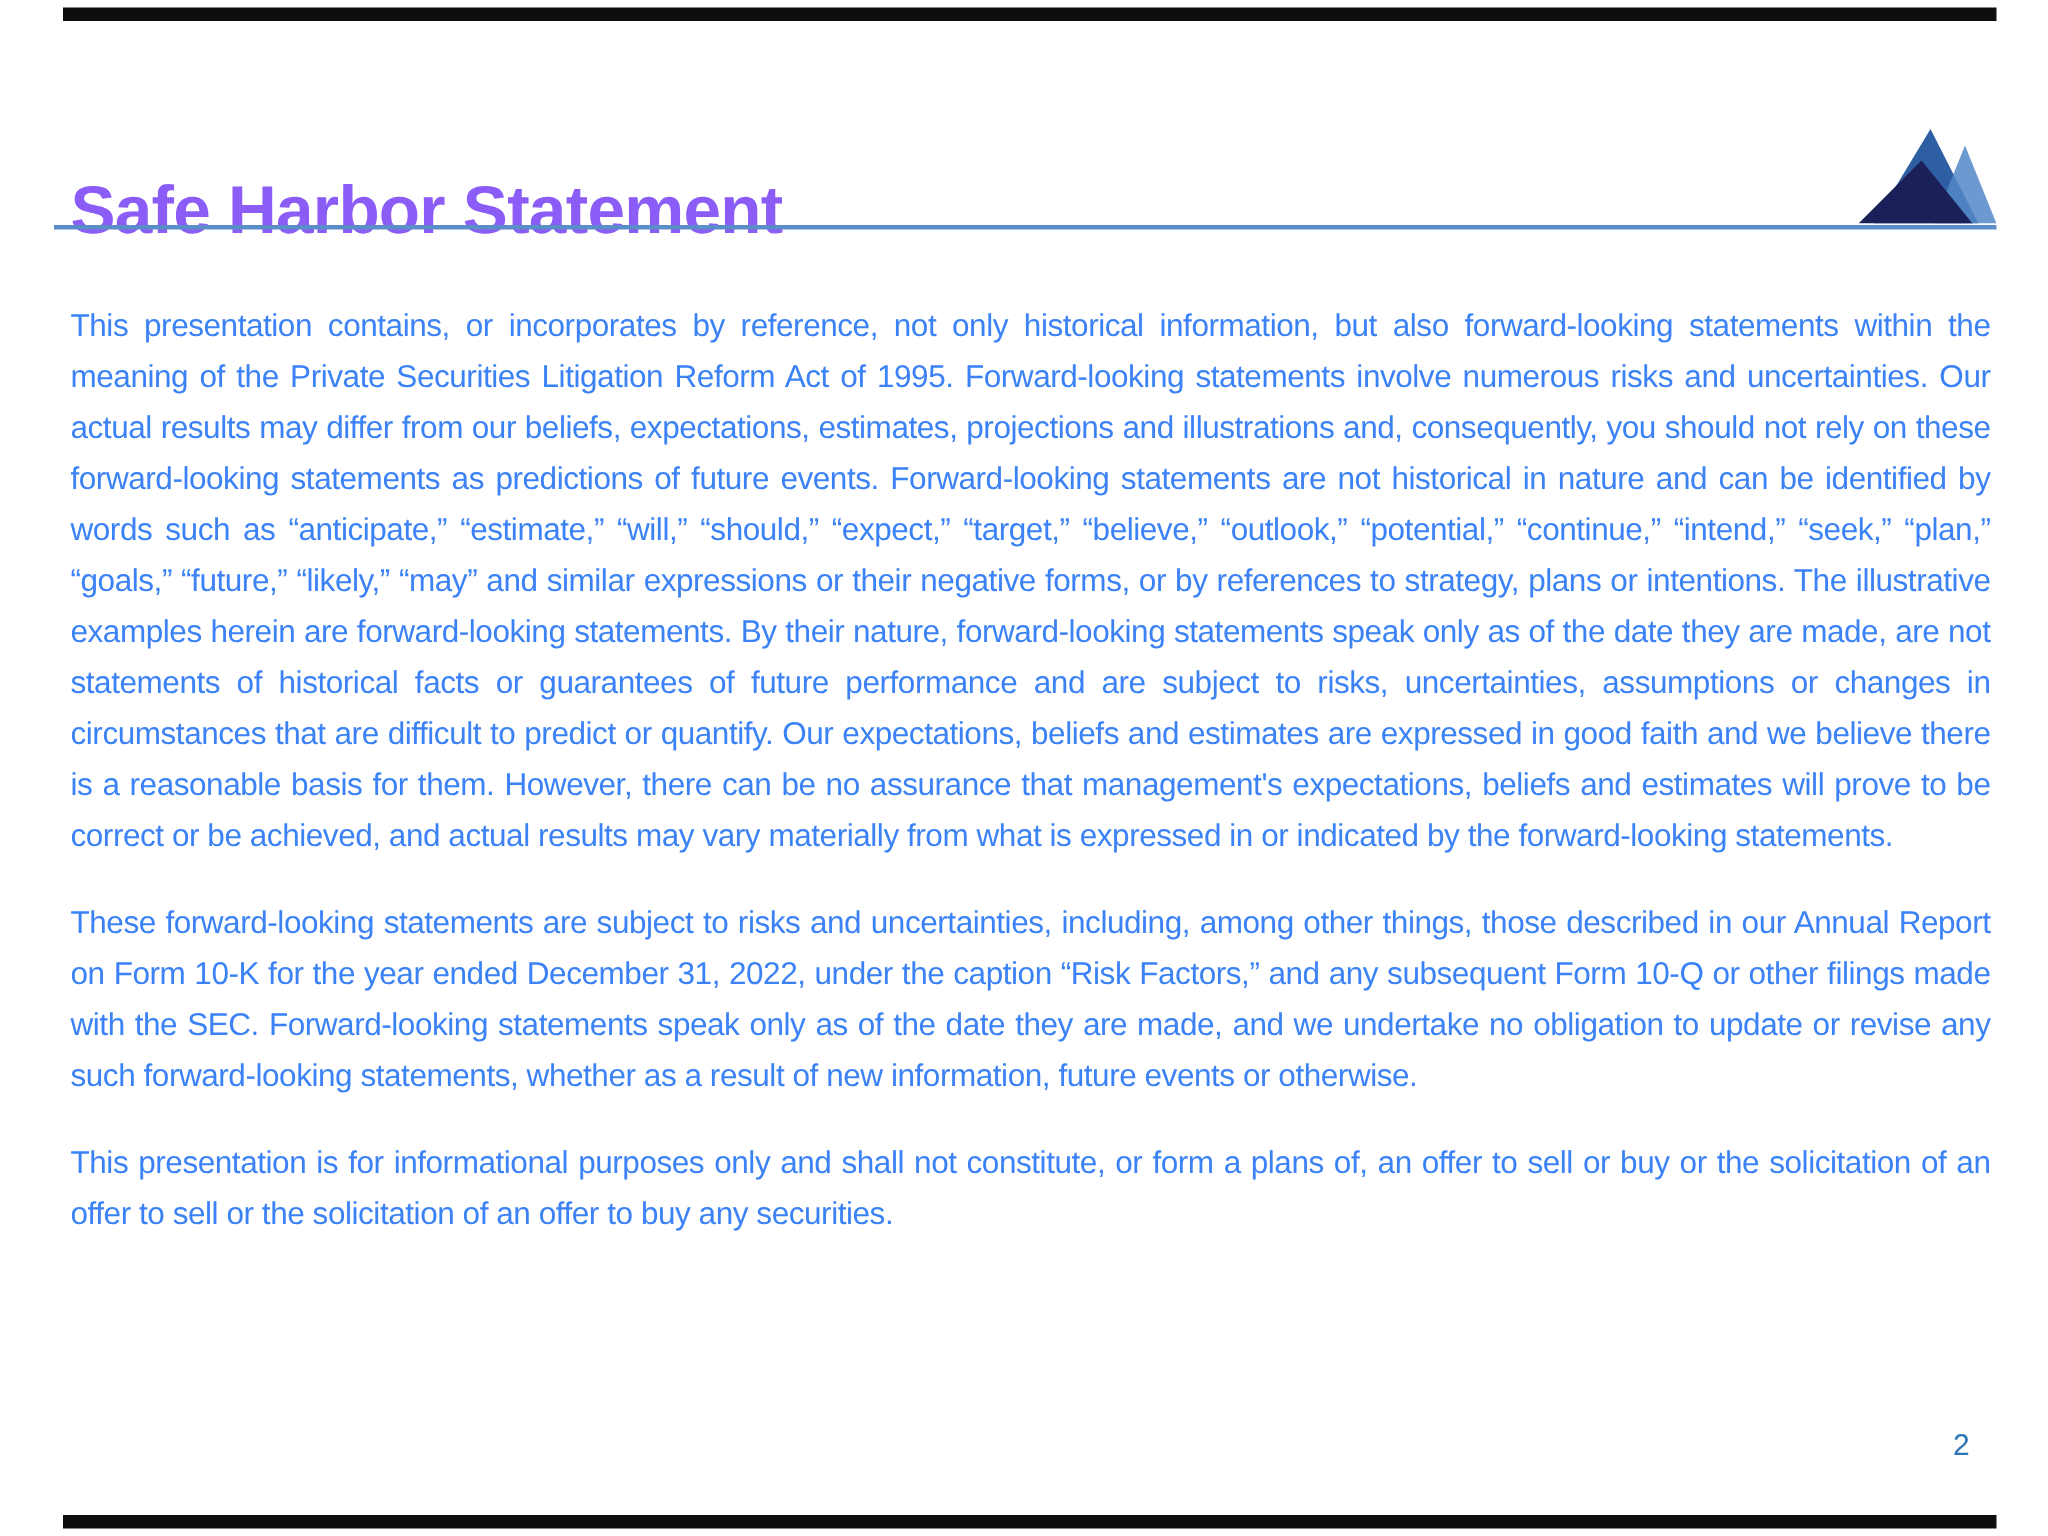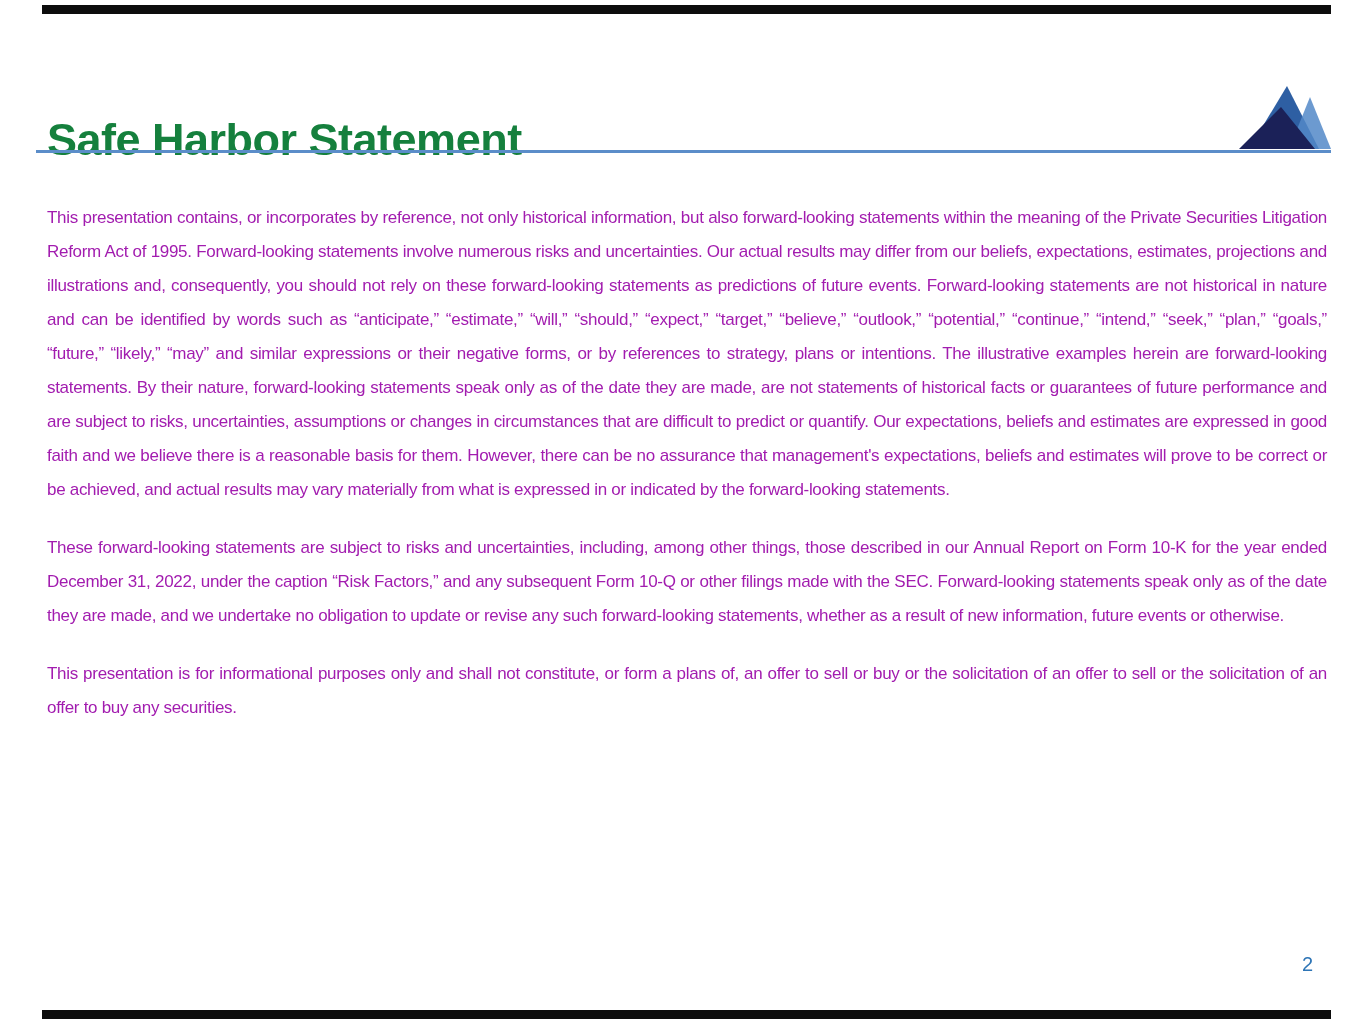--- a/index.html
+++ b/index.html
@@ -24,21 +24,21 @@
   }
   .edge-bar.top { top: 5px; }
   .edge-bar.bottom { top: 1010px; }
 
   .slide-title {
     position: absolute;
     left: 47px;
     top: 86px;
     font-size: 45px;
     line-height: 48px;
-    color: #15803d;
+    color: #8b5cf6;
     letter-spacing: -0.5px;
     white-space: nowrap;
   }
   .title-rule {
     position: absolute;
     left: 36px;
     top: 150px;
     width: 1295px;
     height: 3px;
     background: #5B8DC9;
@@ -51,24 +51,24 @@
     height: 65px;
   }
   .body-text {
     position: absolute;
     left: 47px;
     top: 201px;
     width: 1285px;
   }
   .body-text p {
     margin: 0 5px 24px 0;
-    font-size: 17px;
+    font-size: 21px;
     line-height: 34px;
     letter-spacing: -0.3px;
-    color: #a21caf;
+    color: #3b82f6;
     text-align: justify;
   }
   .page-number {
     position: absolute;
     left: 1302px;
     top: 953px;
     font-size: 20px;
     color: #2E75B6;
   }
 </style>

